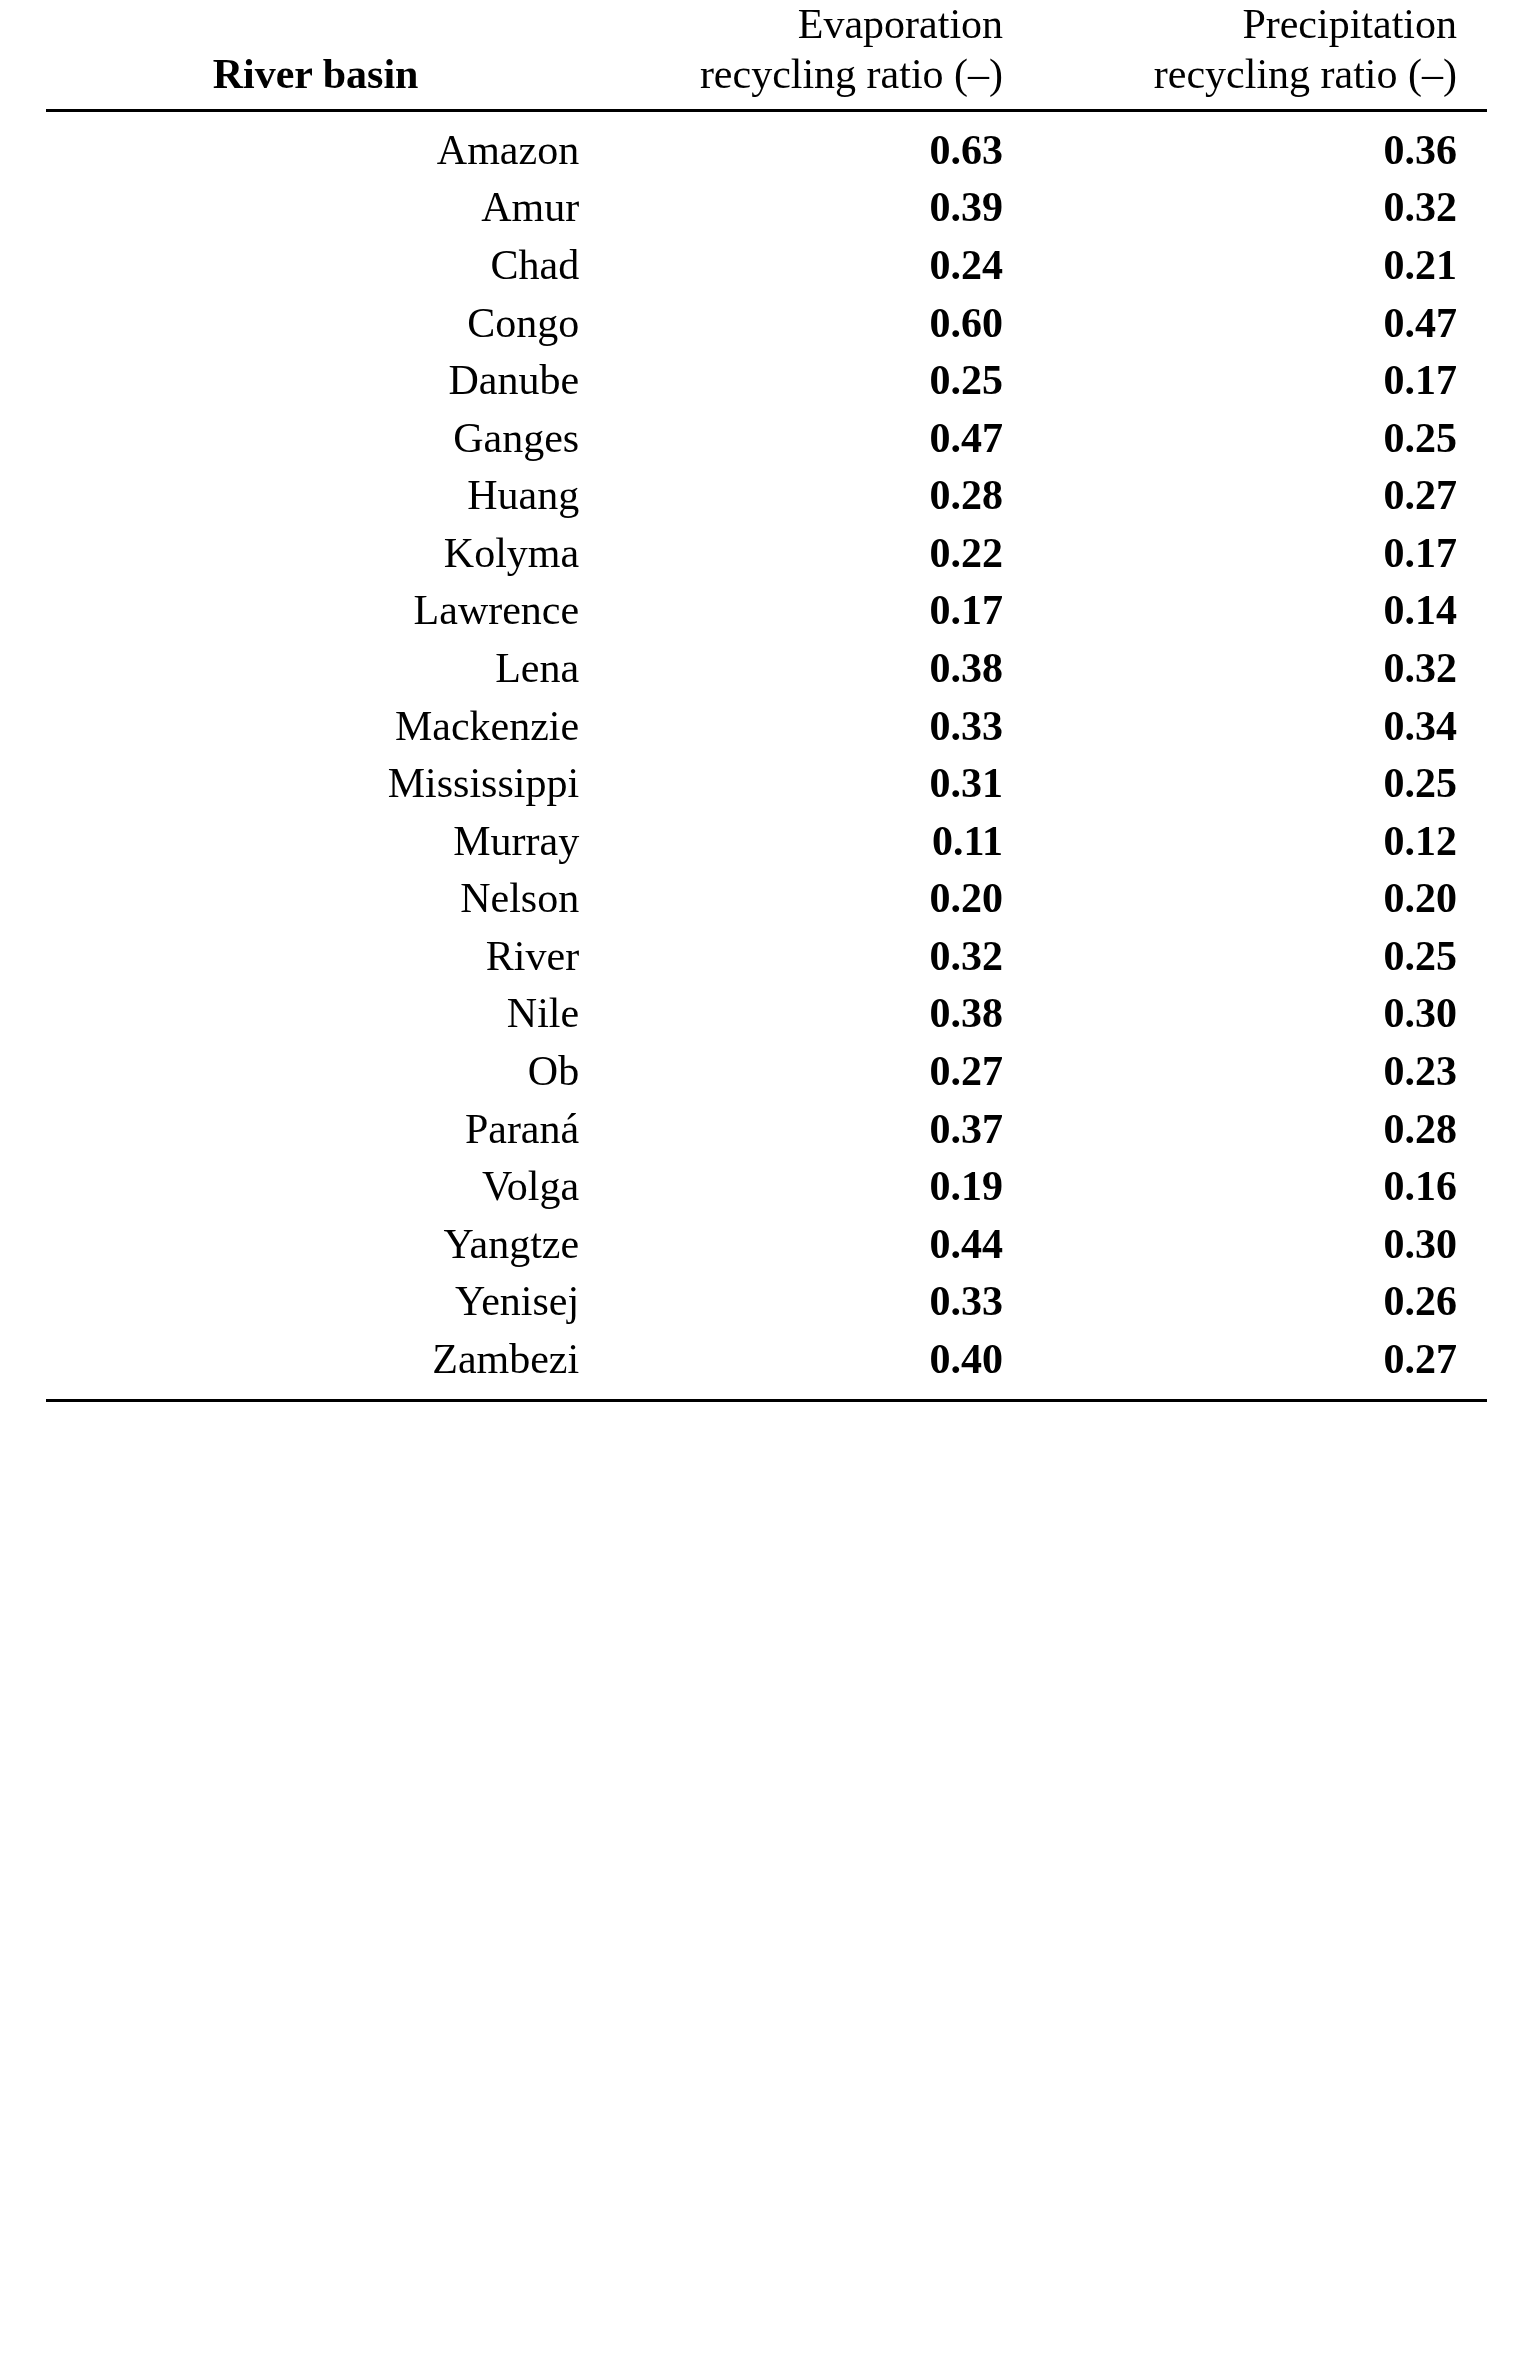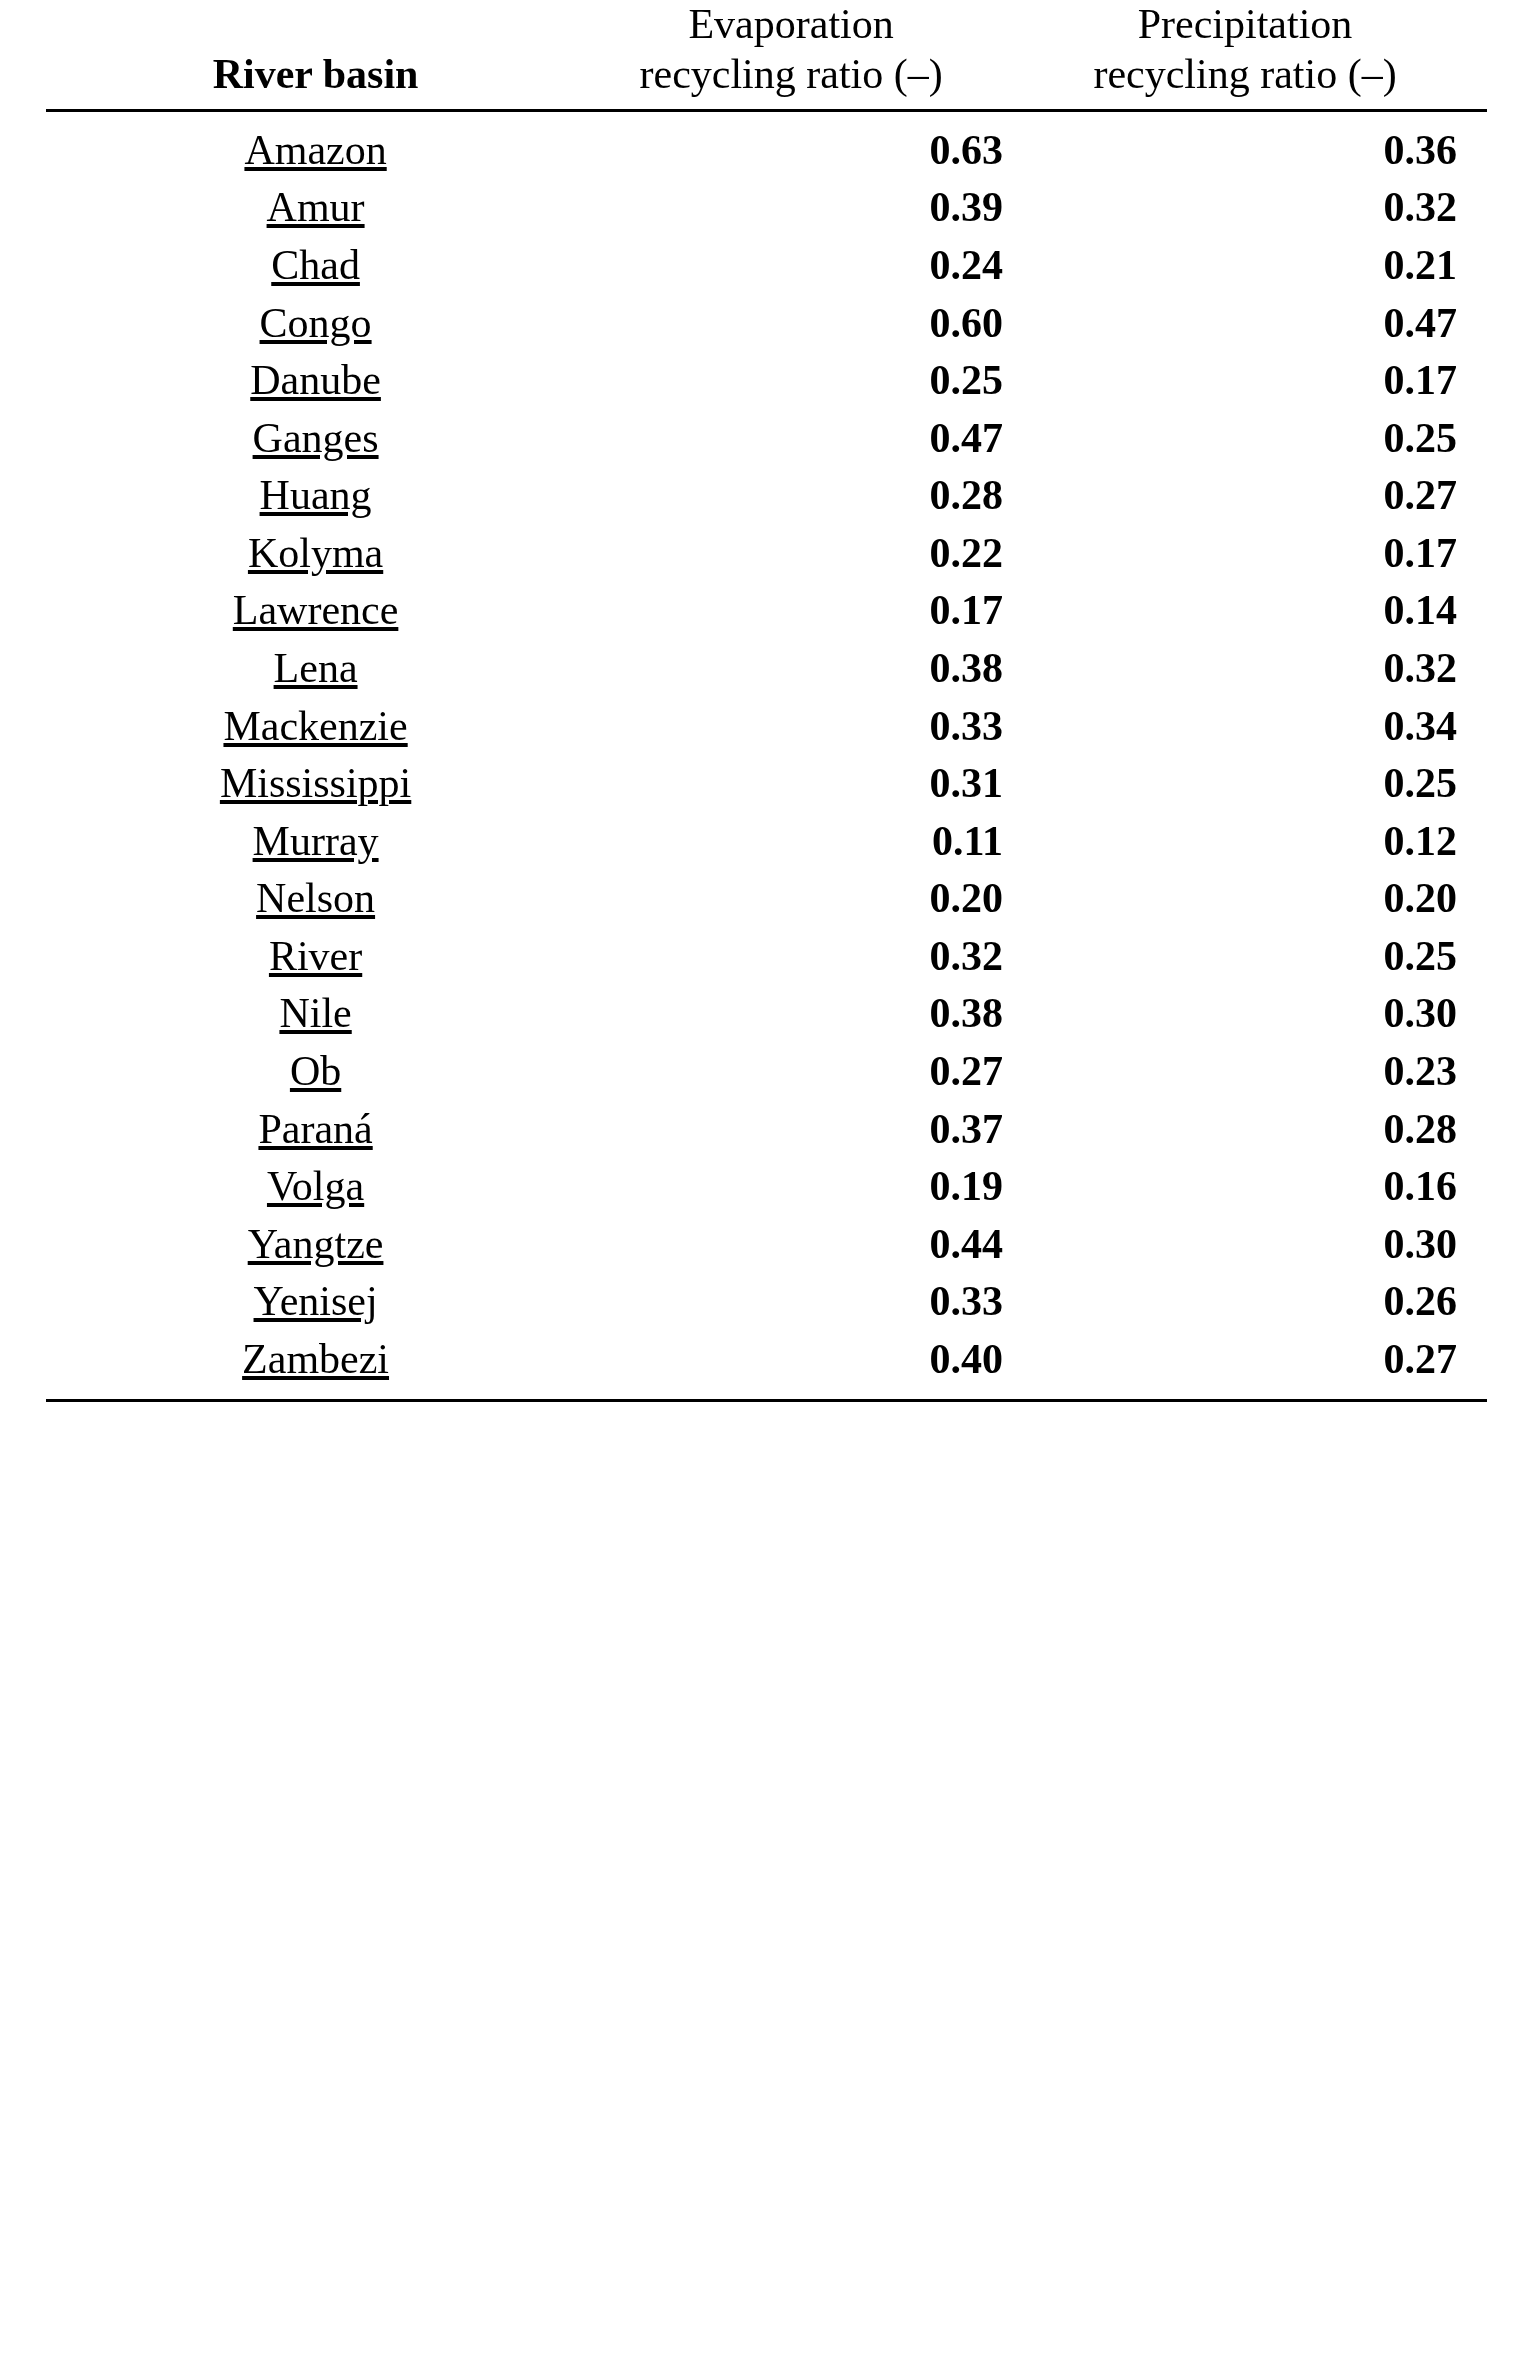--- a/index.html
+++ b/index.html
@@ -33,20 +33,21 @@
     line-height: 1.18;
     vertical-align: bottom;
     padding: 0 0 10.4px 0;
   }
   thead th.h-basin {
     text-align: center;
     padding-left: 6px;
     font-weight: bold;
   }
   thead th.h-num {
+    text-align: right;
     padding-right: 30px;
     margin-top: 12px;
   }
   .hdr-line { display: block; white-space: nowrap; }
 
   thead tr.rule-row th {
     padding: 0;
     height: 0;
   }
   .top-rule {
@@ -56,23 +57,22 @@
     line-height: 0;
   }
 
   tbody td {
     font-size: 42px;
     line-height: 1.0;
     padding: 7.4px 0 8.2px 0;
     vertical-align: baseline;
   }
   tbody td.basin {
-    text-align: center;
+    text-align: right;
     padding-left: 6px;
-    text-decoration: underline;
   }
   tbody td.num {
     text-align: right;
     padding-right: 30px;
     font-weight: bold;
   }
   tbody tr:first-child td {
     padding-top: 16.3px;
   }
   .bottom-rule {

